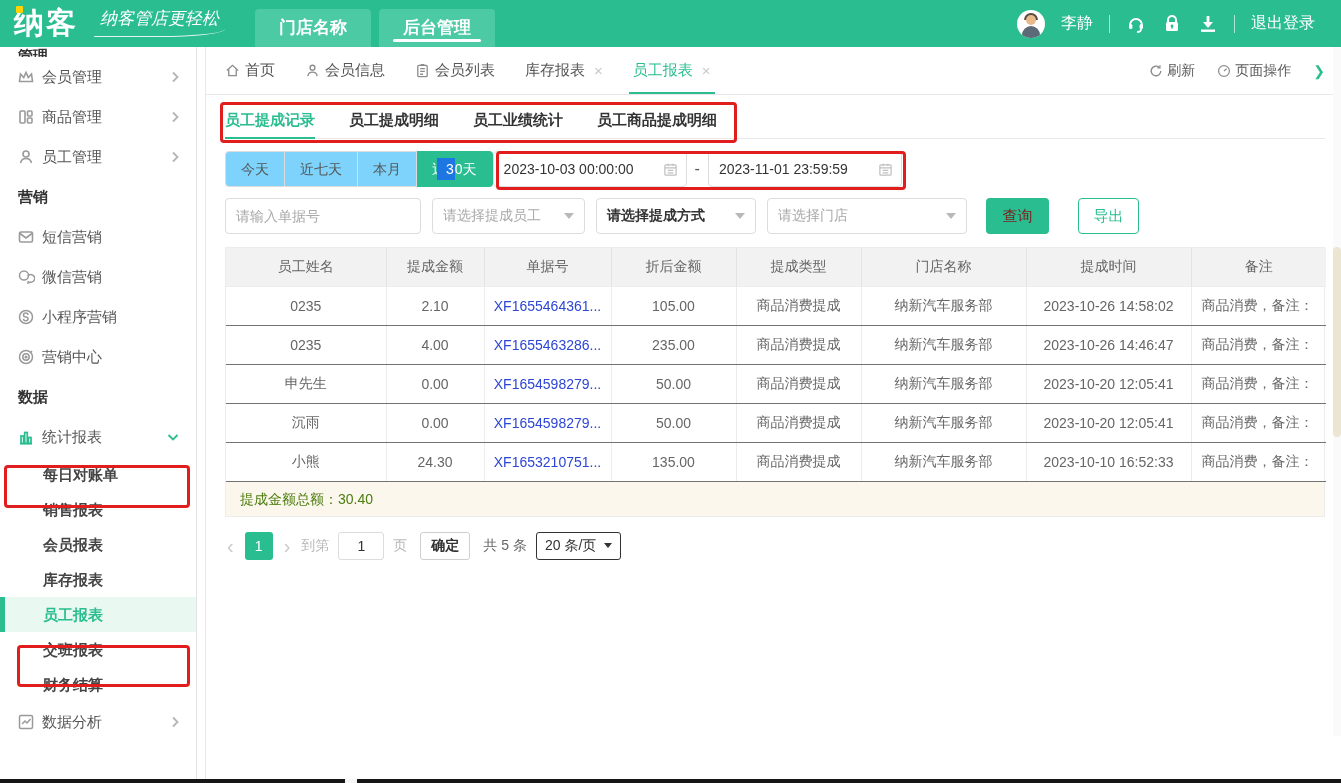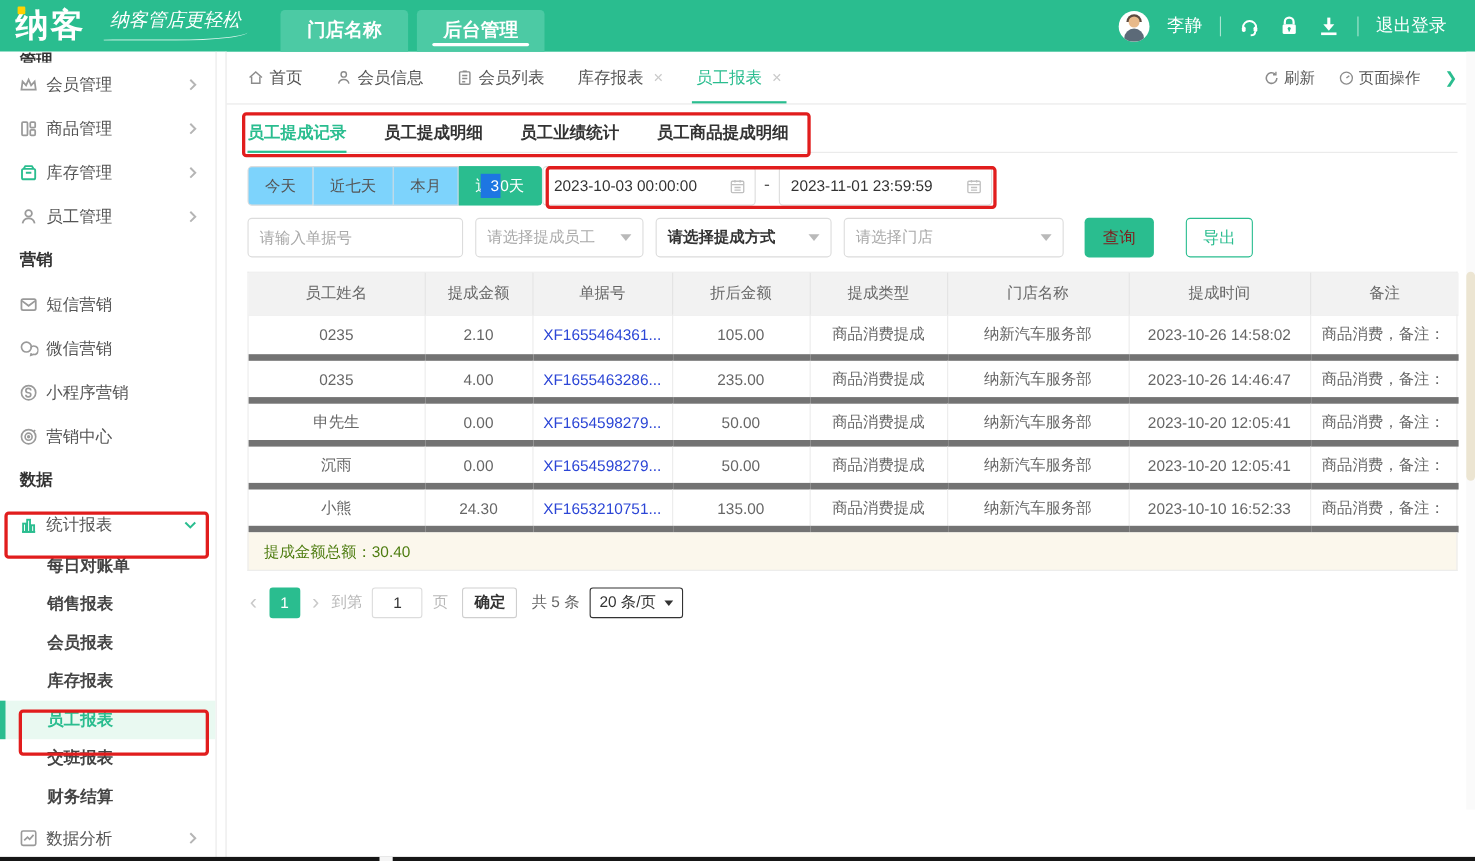--- a/index.html
+++ b/index.html
@@ -83,21 +83,21 @@
   .caret { width:0; height:0; border-left:5px solid transparent; border-right:5px solid transparent; border-top:6px solid #b9b9b9; margin-left:10px; }
   .w-method { width:160px; } .w-emp { width:153px; } .w-store { width:200px; }
   .btn-search { height:36px; width:63px; background:#2abd8f; color:#7f1d1d; border:none; border-radius:4px; font-size:15px; margin-left:8px; cursor:pointer; font-family:inherit; }
   .btn-export { height:36px; width:61px; background:#fff; color:#2abd8f; border:1px solid #2abd8f; border-radius:4px; font-size:15px; margin-left:18px; cursor:pointer; font-family:inherit; }
 
   
   .tablewrap { margin-top:13px; border:1px solid #ececec; border-bottom:none; }
   table { width:100%; border-collapse:collapse; table-layout:fixed; }
   thead th { background:#f2f2f2; color:#666; font-weight:normal; font-size:14px; height:38px; border-right:1px solid #e3e3e3; border-bottom:1px solid #ececec; }
   thead th:last-child { border-right:none; }
-  tbody td { height:39px; font-size:14px; color:#666; text-align:center; border-right:1px solid #ececec; border-bottom:6px solid #737373; overflow:hidden; white-space:nowrap; }
+  tbody td { height:39px; font-size:14px; color:#666; text-align:center; border-right:1px solid #ececec; border-bottom:1px solid #737373; overflow:hidden; white-space:nowrap; }
   tbody td:last-child { border-right:none; }
   td.remark { text-align:left; padding-left:10px; }
   td .orderlink { color:#2c46d6; cursor:pointer; }
   .sumrow { background:#fbf7ec; border:1px solid #ececec; border-top:none; height:35px; line-height:34px; font-size:14px; color:#4d7c0f; padding-left:14px; }
 
   
   .pager { display:flex; align-items:center; margin-top:15px; font-size:14px; color:#999; gap:9px; }
   .pg-arrow { color:#c9c9c9; font-size:20px; line-height:26px; cursor:pointer; padding:0 2px; }
   .pg-page { width:28px; height:28px; background:#2abd8f; color:#fff; border-radius:3px; text-align:center; line-height:28px; cursor:pointer; }
   .pg-label { color:#b9b9b9; }
@@ -195,35 +195,20 @@
             </svg>
         </span>
         <span>商品管理</span>
         <span class="chev">
           <svg width="10" height="14" viewBox="0 0 10 14" fill="none" stroke="currentColor" stroke-width="1.8">
               <path d="M3 2.5 7.5 7 3 11.5"></path>
             </svg>
         </span>
       </div>
 
-      <div class="side-item">
-        <span class="micon green">
-          <svg width="18" height="18" viewBox="0 0 18 18" fill="none" stroke="currentColor" stroke-width="1.7">
-              <rect x="3" y="5.5" width="12" height="9.5" rx="1.5"></rect>
-              <path d="M4.5 5.5 6 3h6l1.5 2.5"></path>
-              <path d="M6.5 9h5"></path>
-            </svg>
-        </span>
-        <span>库存管理</span>
-        <span class="chev">
-          <svg width="10" height="14" viewBox="0 0 10 14" fill="none" stroke="currentColor" stroke-width="1.8">
-              <path d="M3 2.5 7.5 7 3 11.5"></path>
-            </svg>
-        </span>
-      </div>
 
       <div class="side-item">
         <span class="micon">
           <svg width="18" height="18" viewBox="0 0 18 18" fill="none" stroke="currentColor" stroke-width="1.6">
               <circle cx="9" cy="6" r="3"></circle>
               <path d="M3.5 15c.6-3 2.7-4.5 5.5-4.5s4.9 1.5 5.5 4.5"></path>
             </svg>
         </span>
         <span>员工管理</span>
         <span class="chev">

